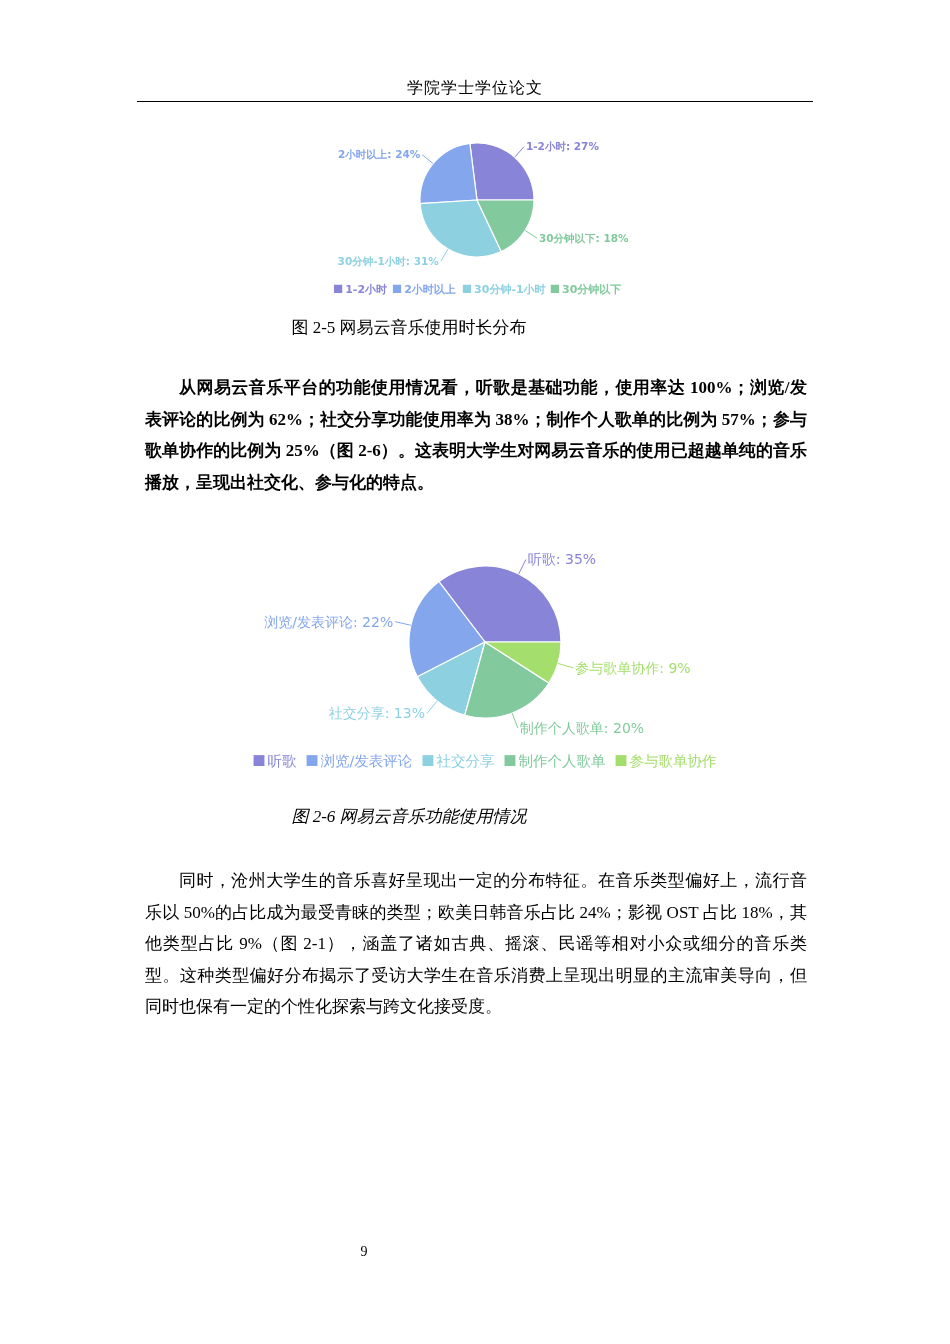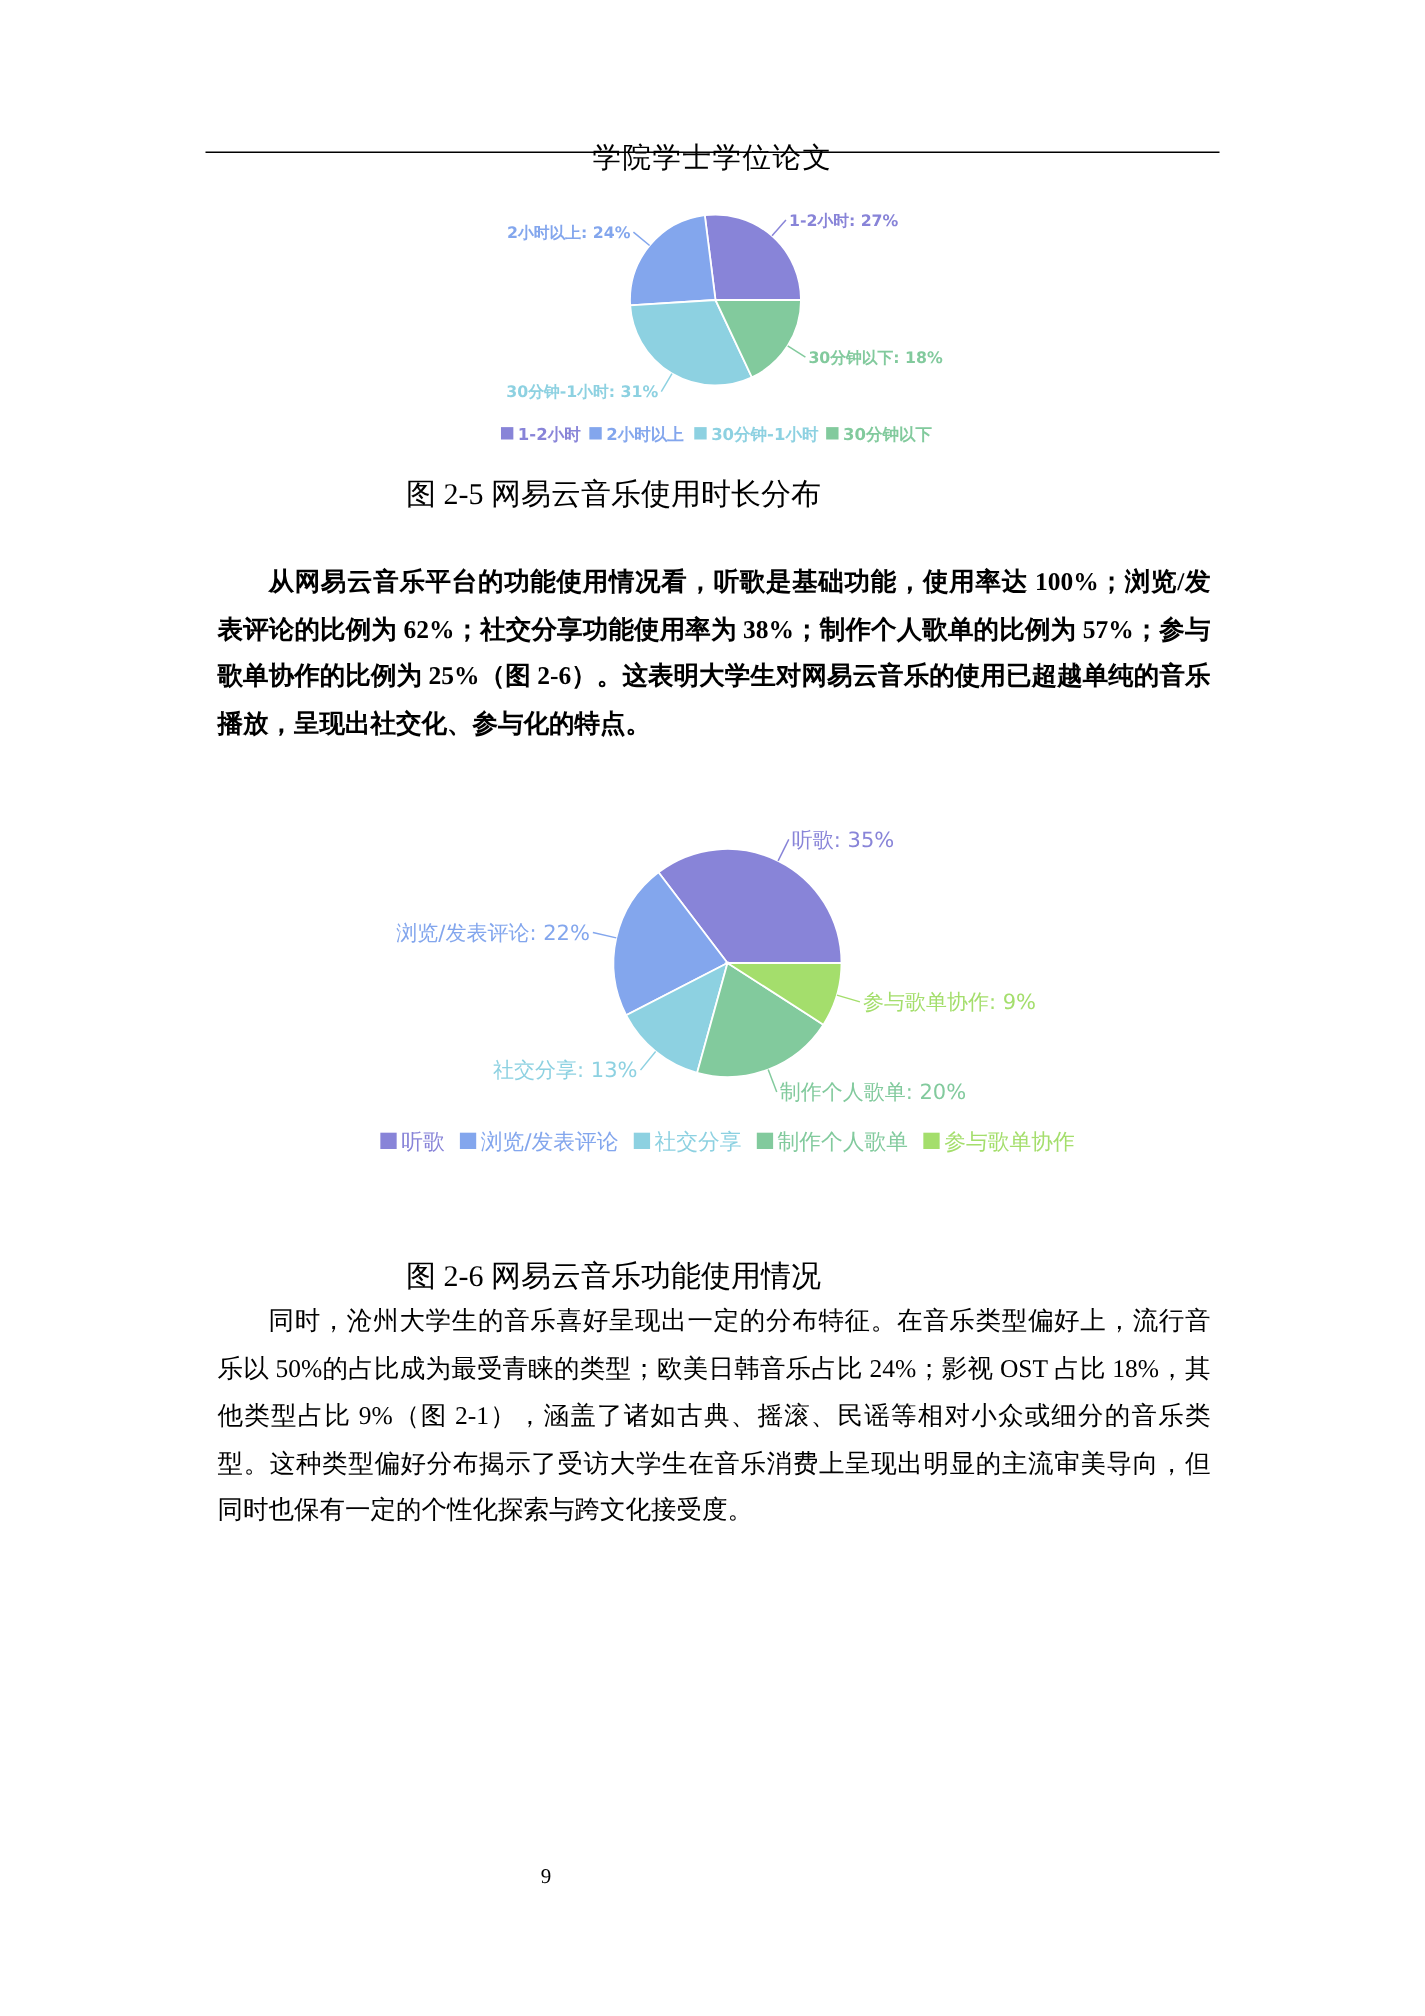--- a/index.html
+++ b/index.html
@@ -1,25 +1,25 @@
 <!DOCTYPE html>
 <html><head>
 <meta charset="utf-8">
 <style>
   html, body { margin: 0; padding: 0; background: #ffffff; }
   body { width: 950px; height: 1344px; position: relative; overflow: hidden;
          font-family: "Liberation Serif", "DejaVu Serif", serif; color: #000; }
-  .header-title { position: absolute; left: 0; width: 950px; top: 92px; text-align: center;
-                  font-size: 19px; letter-spacing: 1px; }
+  .header-title { position: absolute; left: 0; width: 950px; top: 78px; text-align: center;
+                  font-size: 16px; letter-spacing: 1px; }
   .header-rule { position: absolute; left: 137px; width: 676px; top: 101px; height: 0;
                  border-top: 1.5px solid #000; }
   .chart { position: absolute; }
   .chart svg { display: block; }
   .chart text { font-family: "DejaVu Sans", sans-serif; }
-  .caption { position: absolute; left: 0; width: 818px; text-align: center; font-size: 20px; }
+  .caption { position: absolute; left: 0; width: 818px; text-align: center; font-size: 17px; }
   .para { position: absolute; left: 145px; width: 662px; font-size: 17px; line-height: 31.5px;
           text-align: justify; text-indent: 34px; }
   .page-number { position: absolute; left: 0; width: 728px; top: 1244px; text-align: center; font-size: 14px; }
 </style>
 </head>
 <body>
 
 <div class="header-title">学院学士学位论文</div>
 <div class="header-rule"></div>
 
@@ -77,17 +77,17 @@
         <text x="105.4671875" y="236" fill="#83a6ed" font-size="14.5">浏览/发表评论</text>
         <rect x="207.5078125" y="225.125" width="10.875" height="10.875" fill="#8dd1e1"></rect>
         <text x="221.3828125" y="236" fill="#8dd1e1" font-size="14.5">社交分享</text>
         <rect x="289.5328125" y="225.125" width="10.875" height="10.875" fill="#82ca9d"></rect>
         <text x="303.4078125" y="236" fill="#82ca9d" font-size="14.5">制作个人歌单</text>
         <rect x="400.55781249999995" y="225.125" width="10.875" height="10.875" fill="#a4de6c"></rect>
         <text x="414.43281249999995" y="236" fill="#a4de6c" font-size="14.5">参与歌单协作</text>
       </g>
     </svg>
   </div>
-<div class="caption" style="top:837px;">图 2-6 网易云音乐功能使用情况</div>
+<div class="caption" style="top:805px;font-style:italic;">图 2-6 网易云音乐功能使用情况</div>
 
 <div class="para" style="top:865px;">同时，沧州大学生的音乐喜好呈现出一定的分布特征。在音乐类型偏好上，流行音乐以 50%的占比成为最受青睐的类型；欧美日韩音乐占比 24%；影视 OST 占比 18%，其他类型占比 9%（图 2-1），涵盖了诸如古典、摇滚、民谣等相对小众或细分的音乐类型。这种类型偏好分布揭示了受访大学生在音乐消费上呈现出明显的主流审美导向，但同时也保有一定的个性化探索与跨文化接受度。</div>
 
 <div class="page-number">9</div>
 
 </body></html>

